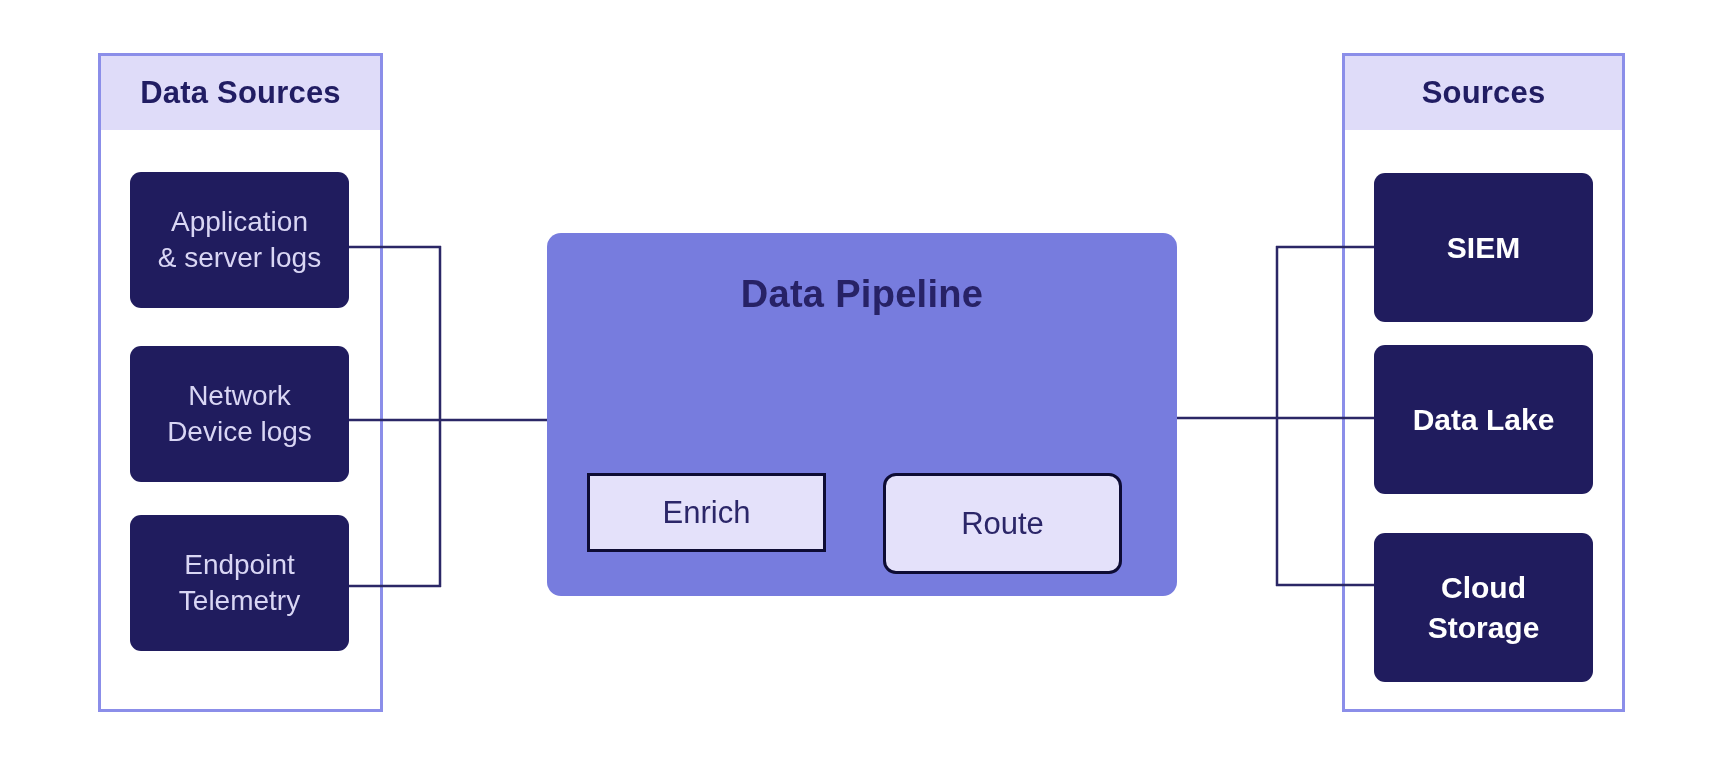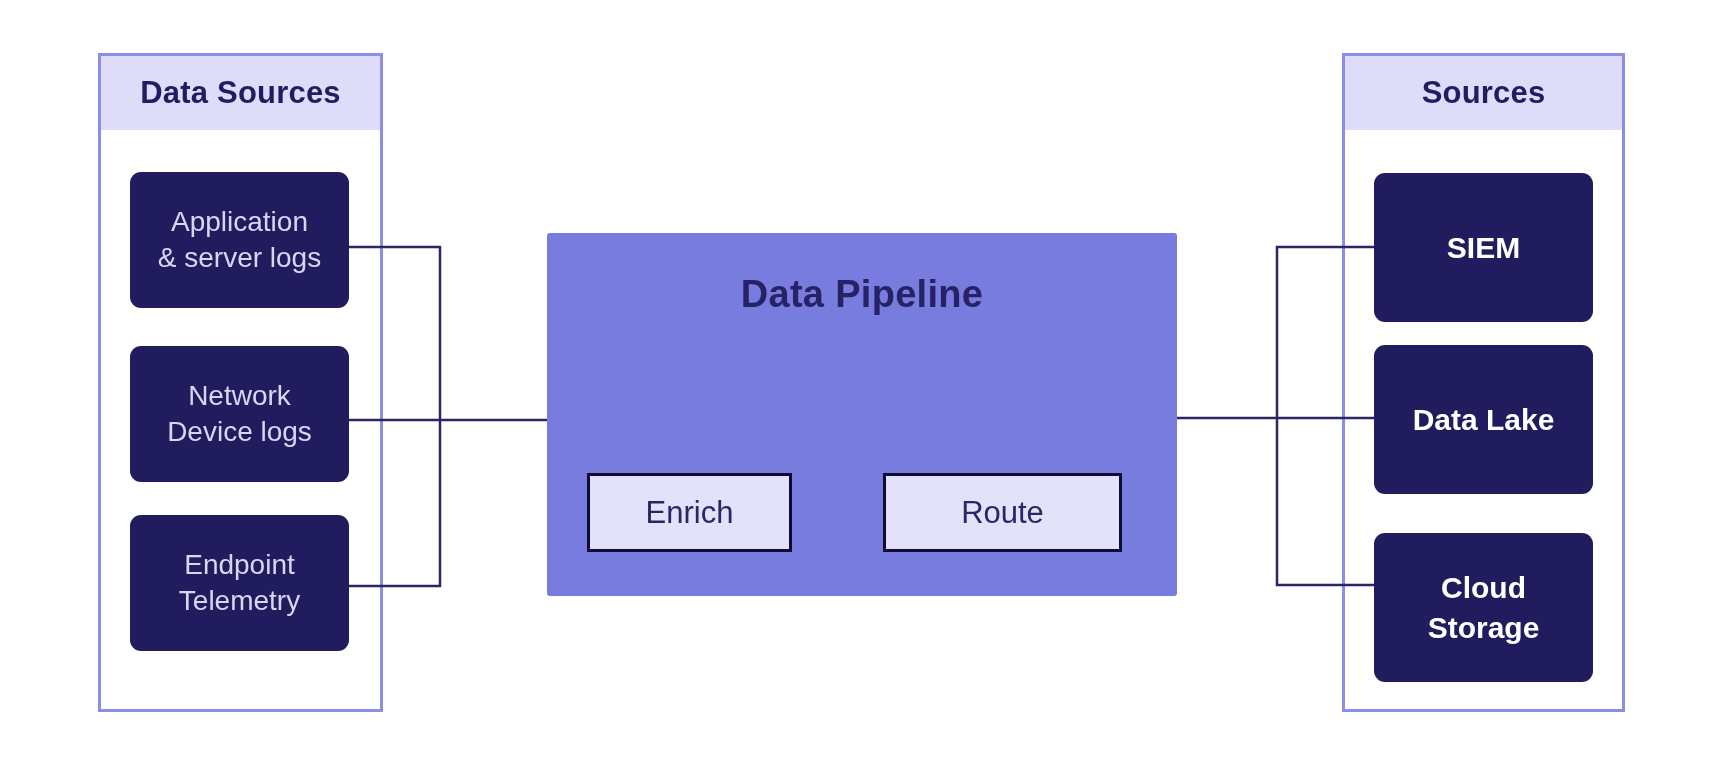--- a/index.html
+++ b/index.html
@@ -58,42 +58,42 @@
     left:1374px;width:219px;height:149px;
     color:var(--target-text);
     font-weight:bold;
     font-size:30px;line-height:40px;
   }
   .node-label{white-space:pre-line;}
   .pipeline{
     position:absolute;
     left:547px;top:233px;width:630px;height:363px;
     background:var(--pipeline-fill);
-    border-radius:3px;
+    border-radius:14px;
     box-sizing:border-box;
   }
   .pipeline-title{
     margin-top:40px;
     text-align:center;
     font-weight:bold;font-size:38px;
     color:var(--pipeline-title);
     letter-spacing:0.3px;
   }
   .stage{
     position:absolute;
     background:var(--stage-fill);
     border:3px solid var(--stage-border);
     box-sizing:border-box;
     display:flex;align-items:center;justify-content:center;
     font-size:31px;color:var(--stage-text);
   }
   .stage-filter{left:587px;top:365px;width:239px;height:78px;}
   .stage-transform{left:883px;top:365px;width:239px;height:78px;}
-  .stage-enrich{left:587px;top:473px;width:205px;height:79px;}
-  .stage-route{left:883px;top:473px;width:239px;height:79px;}
+  .stage-enrich{left:587px;top:473px;width:239px;height:79px;}
+  .stage-route{left:883px;top:473px;width:239px;height:101px;border-radius:13px;}
   .connector-layer{
     position:absolute;left:0;top:0;width:1719px;height:783px;
     pointer-events:none;
   }
   .connector-layer line{
     stroke:var(--connector);
     stroke-width:2.5;
   }
 </style>
 </head>

